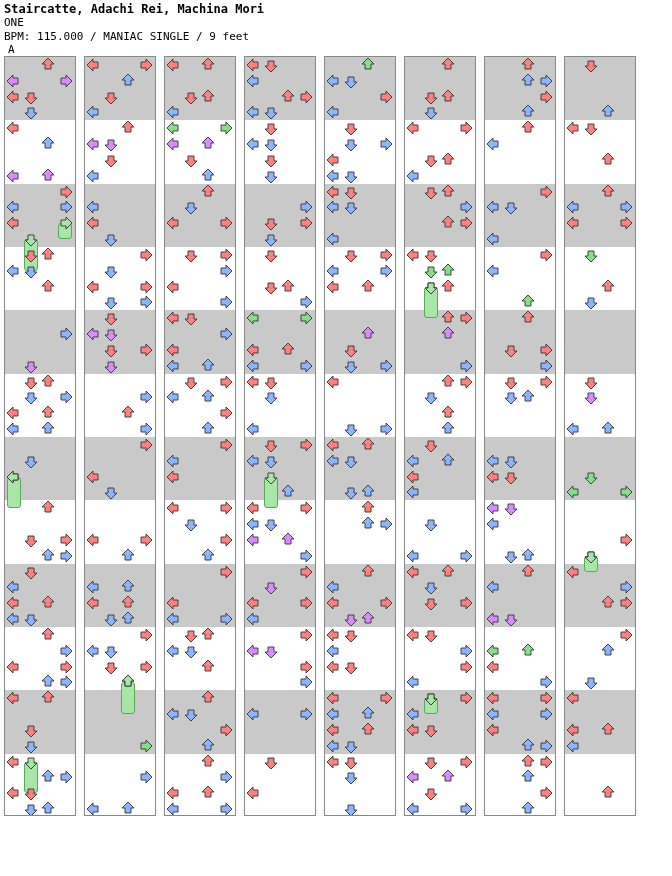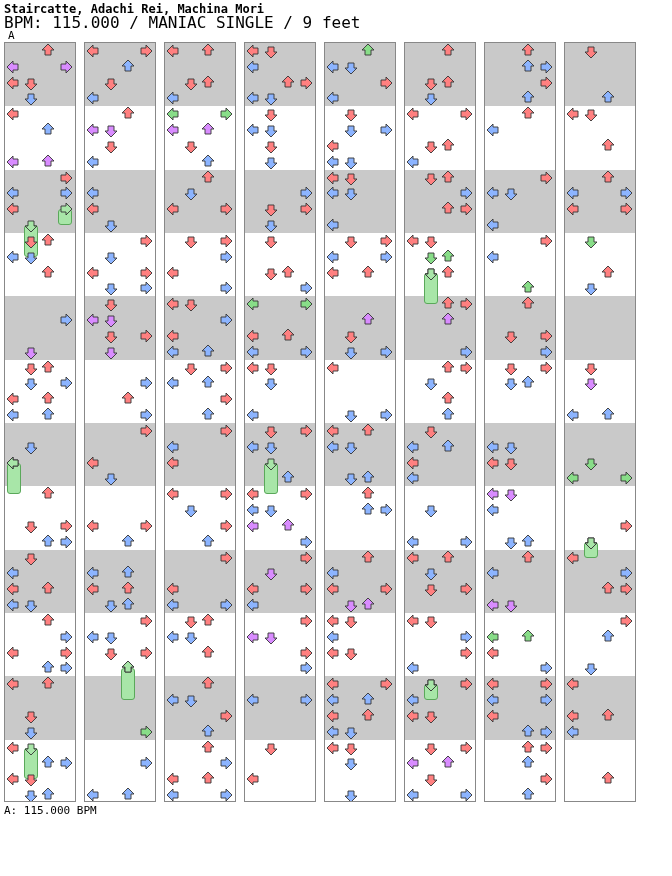--- a/index.html
+++ b/index.html
@@ -6,21 +6,21 @@
   body{
     width:672px;height:876px;
     font-family:"DejaVu Sans Mono","Liberation Mono",monospace;
     color:#000;
     position:relative;
     overflow:hidden;
   }
   .hdr{padding:2px 4px 0 4px;}
   .title{font-weight:bold;font-size:12px;line-height:14px;letter-spacing:0px;}
   .diff{font-size:11px;line-height:14px;}
-  .bpmline{font-size:16px;line-height:14px;}
+  .bpmline{font-size:11px;line-height:14px;}
   .marker{font-size:11px;line-height:12px;padding-left:4px;}
 
   .chart{
     position:relative;
     margin:0 4px;
     height:760px;
   }
   .cols{
     display:flex;
     gap:8px;
@@ -67,20 +67,21 @@
     font-size:11px;
     line-height:14px;
   }
   .footer .line2{font-weight:bold;}
 </style>
 </head>
 <body>
 
 <div class="hdr">
   <div class="title">Staircatte, Adachi Rei, Machina Mori</div>
+  <div class="diff">ONE</div>
   <div class="bpmline">BPM: 115.000 / MANIAC SINGLE / 9 feet</div>
   <div class="marker">A</div>
 </div>
 
 <div class="chart">
   <div class="cols" id="cols">
       <div class="col">
         <div class="measure shade" style="position: absolute; left: 0px; right: 0px; top: 0px; height: 63.3333px;"></div>
         <div class="measure light" style="position: absolute; left: 0px; right: 0px; top: 63.3333px; height: 63.3333px;"></div>
         <div class="measure shade" style="position: absolute; left: 0px; right: 0px; top: 126.667px; height: 63.3333px;"></div>
@@ -2393,14 +2394,13 @@
         <div class="lane l2" style="top: 728.25px; z-index: 2;">
           <svg width="16" height="16" viewBox="0 0 16 16" style="transform:rotate(180deg)">
             <path d="M8 15 L2 9 L5 9 L5 4 L11 4 L11 9 L14 9 Z" fill="#ff8080" stroke="#333" stroke-width="0.9" stroke-linejoin="round"></path>
           </svg>
         </div>
       </div>
     </div>
 </div>
 
 <div class="footer">
-  <div>A: 115.000 BPM</div>
 </div>
 
 </body></html>

